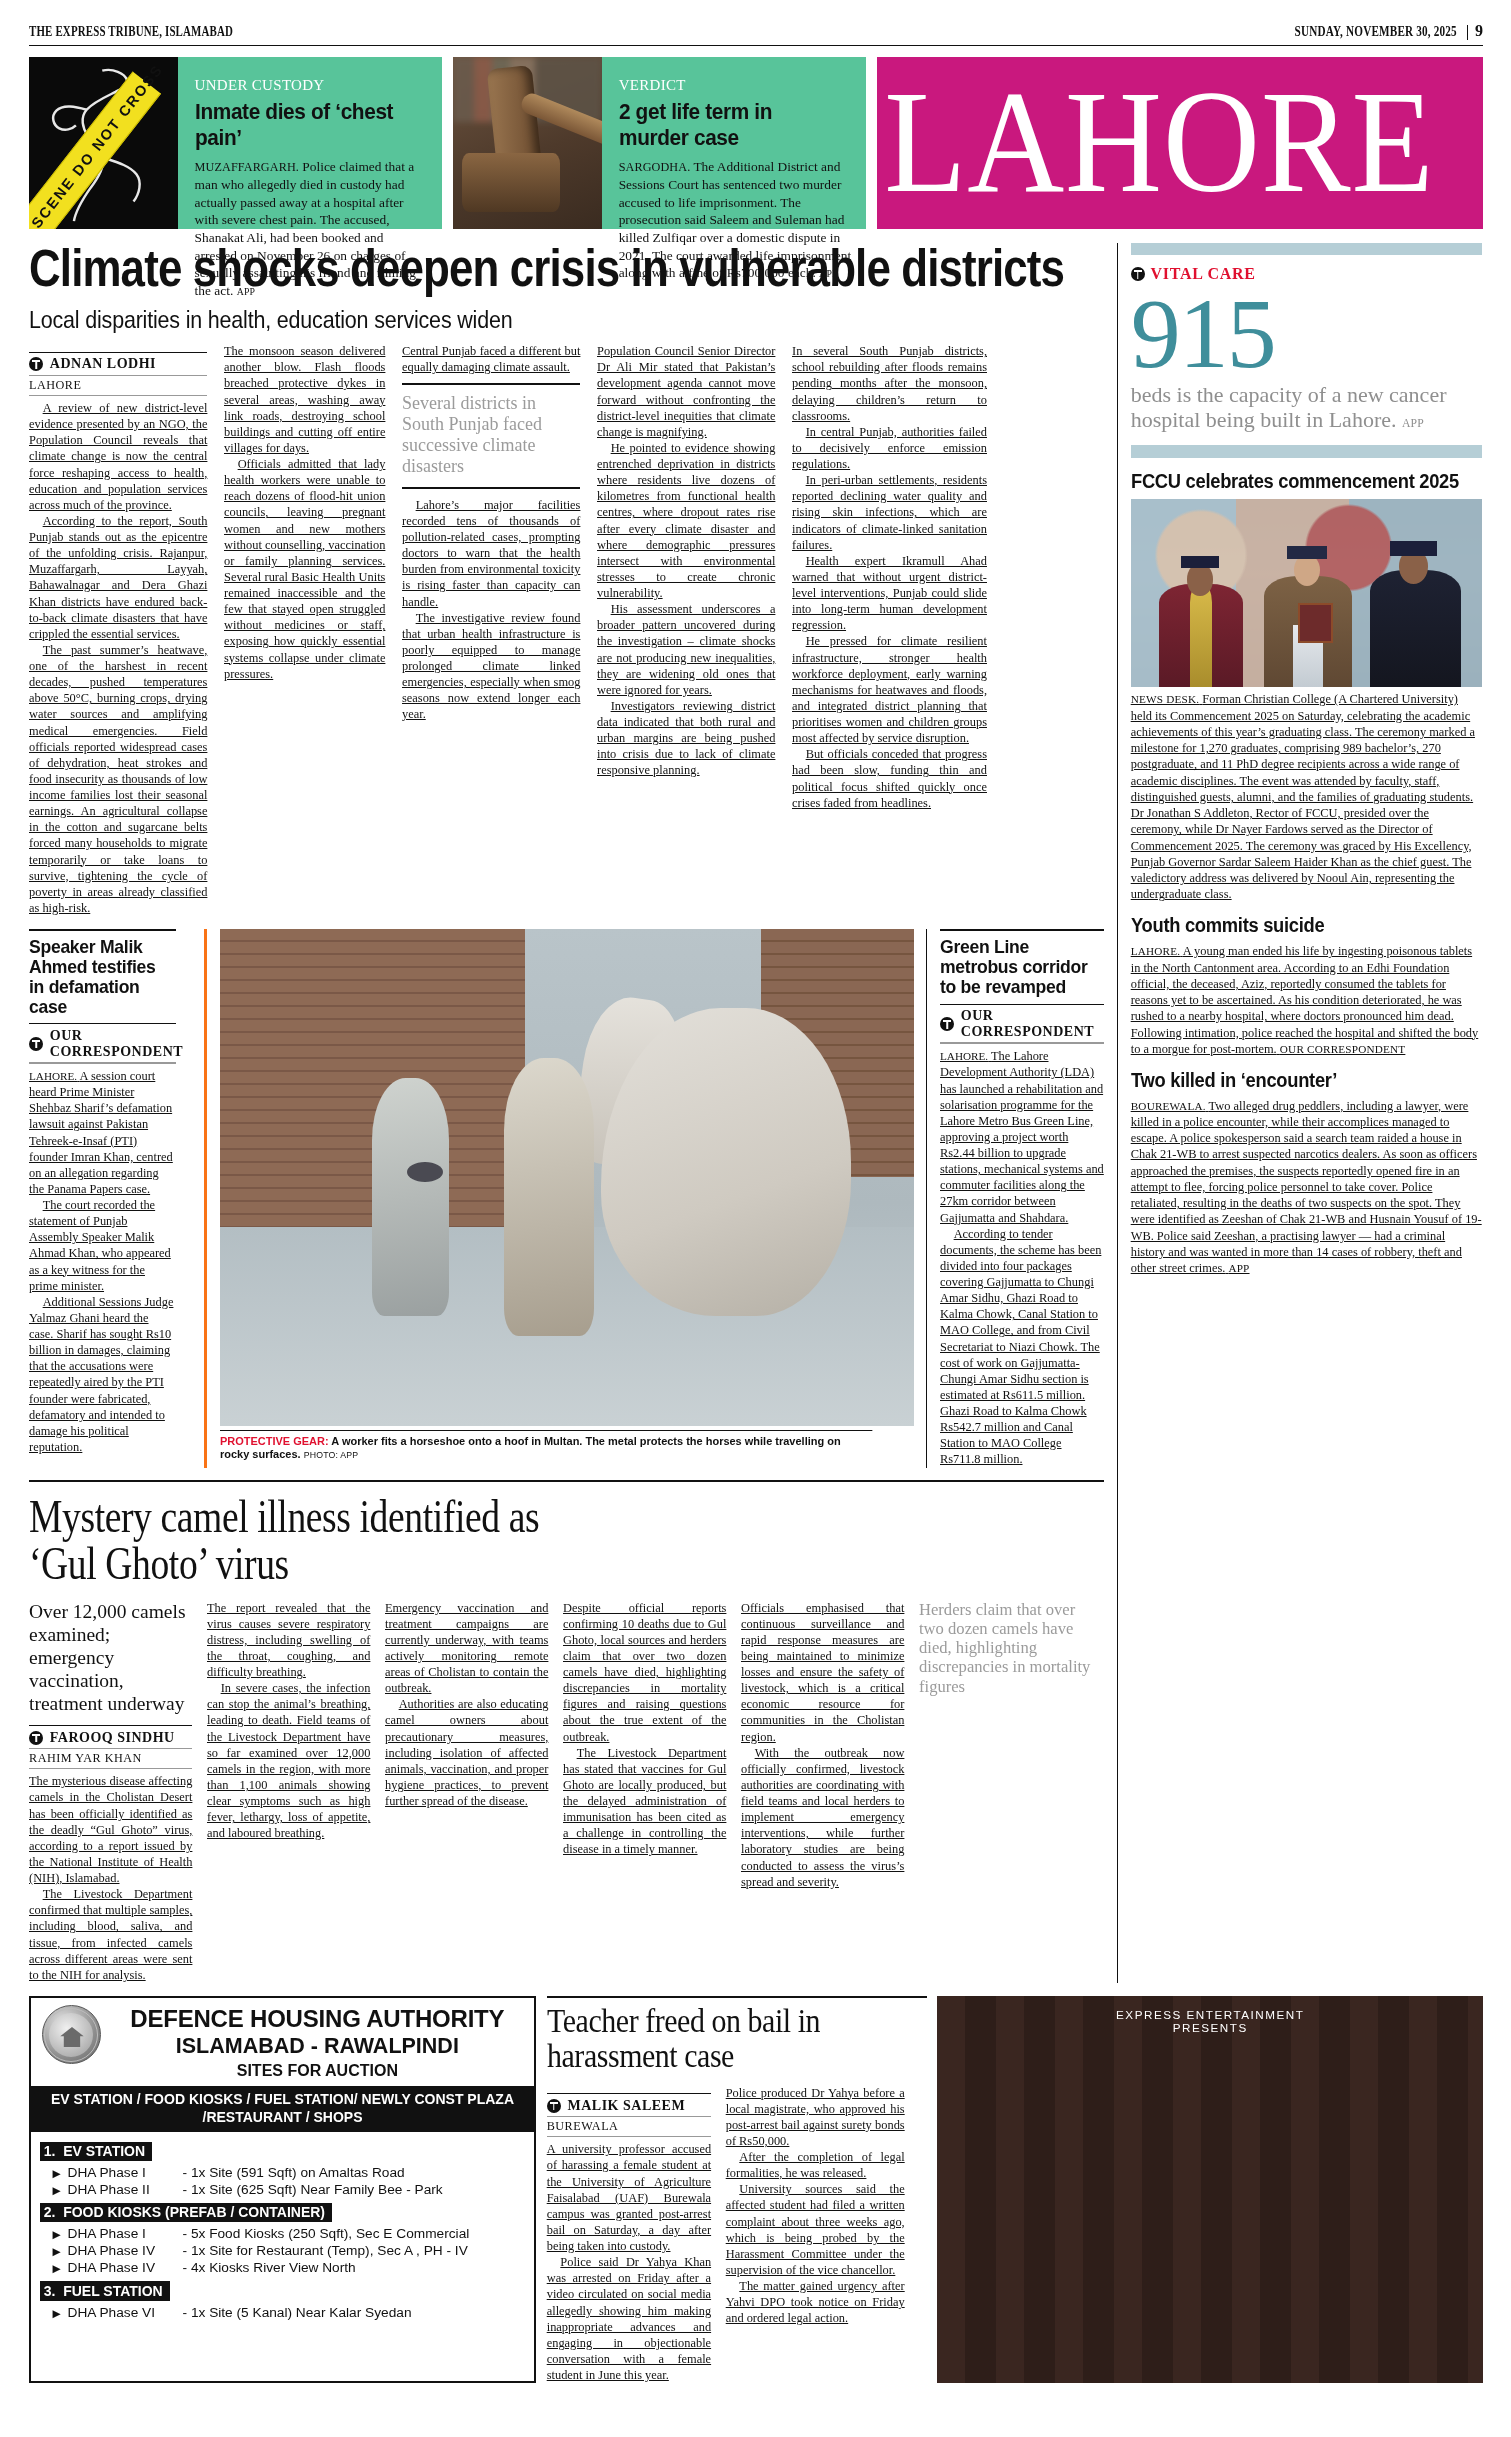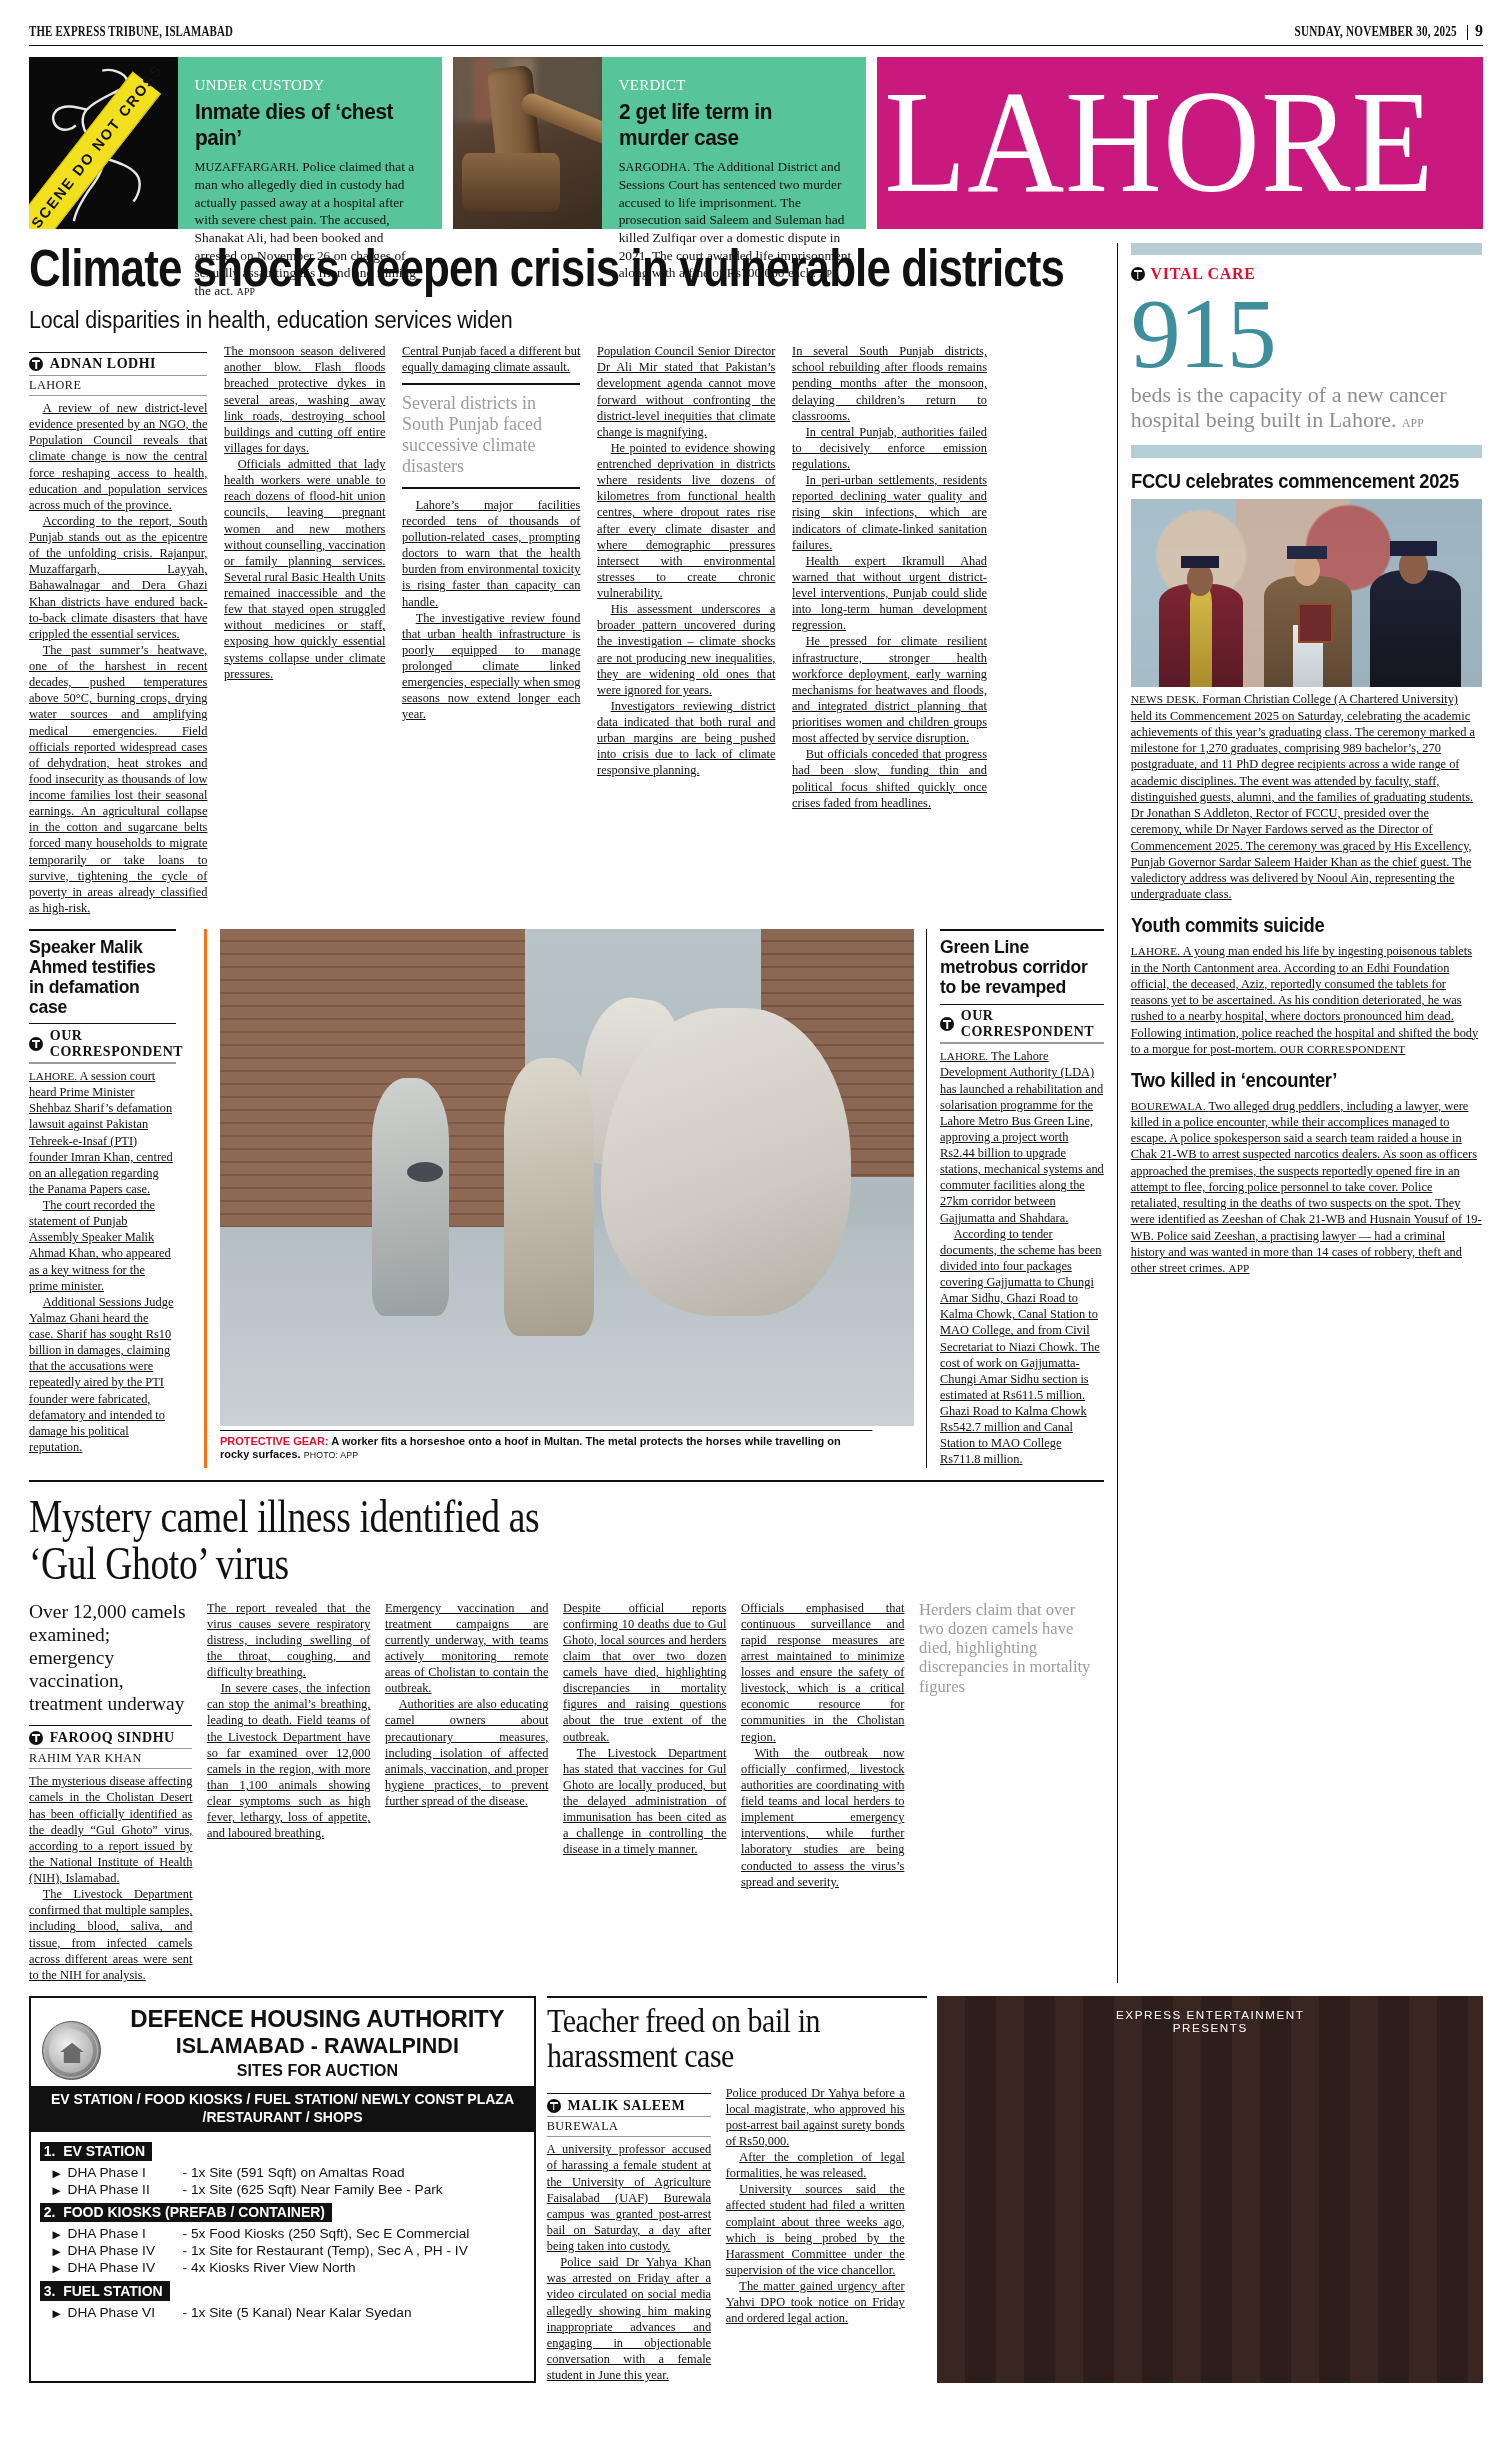--- a/index.html
+++ b/index.html
@@ -152,21 +152,21 @@
 
   
   .camel-head { font-family: "Liberation Serif", serif; font-size: 47px; line-height: 1.0;
     letter-spacing: -0.5px; transform: scaleX(.8); transform-origin: left; white-space: nowrap; }
   .camel-deck { font-size: 19.5px; line-height: 1.18; font-family: "Liberation Serif", serif; }
   .camel-pull { color: #9b9b9b; font-size: 16.6px; line-height: 1.16; font-family:"Liberation Serif",serif;}
 
   
   .ads { display: flex; gap: 10.7px; margin-top: 12.7px; }
   .dha { width: 507px; border: 2px solid #111; background: #fff; padding: 0; }
-  .dha-top { display: flex; align-items: flex-end; gap: 10.7px; padding: 7.8px 10.7px 5.9px 10.7px; }
+  .dha-top { display: flex; align-items: flex-start; gap: 10.7px; padding: 7.8px 10.7px 5.9px 10.7px; }
   .dha-logo { width: 59px; height: 59px; border-radius: 50%; flex:none; position: relative;
      background: radial-gradient(circle at 35% 30%, #e2e2e2, #8e8e8e 60%, #606060);
      border: 1.5px solid #555; }
   .dha-logo .inner { position:absolute; inset: 6.3px; border-radius: 50%;
      background: radial-gradient(circle at 40% 35%, #f0f0f0, #9a9a9a); }
   .dha-logo .hs { position:absolute; left: 17.6px; top: 20.5px; width: 23.4px; height: 20.5px;
      background: #6a6a6a; clip-path: polygon(50% 0,100% 45%,85% 45%,85% 100%,15% 100%,15% 45%,0 45%); }
   .dha-logo .rim { position:absolute; inset:1.5px; border-radius:50%; border: 1px solid #bdbdbd; }
   .dha-titles { flex:1; text-align: center; font-family: "Liberation Sans", sans-serif; }
   .dha-t1 { font-weight: 700; font-size: 24px; letter-spacing: -0.2px; }
@@ -395,21 +395,21 @@
             </div>
           </div>
           <div style="width:178px; flex:none; padding-right:14.6px;">
             <div class="cols">
               <p class="first">Despite official reports confirming 10 deaths due to Gul Ghoto, local sources and herders claim that over two dozen camels have died, highlighting discrepancies in mortality figures and raising questions about the true extent of the outbreak.</p>
               <p>The Livestock Department has stated that vaccines for Gul Ghoto are locally produced, but the delayed administration of immunisation has been cited as a challenge in controlling the disease in a timely manner.</p>
             </div>
           </div>
           <div style="width:178px; flex:none; padding-right:14.6px;">
             <div class="cols">
-              <p class="first">Officials emphasised that continuous surveillance and rapid response measures are arrest maintained to minimize losses and ensure the safety of livestock, which is a critical economic resource for communities in the Cholistan region.</p>
+              <p class="first">Officials emphasised that continuous surveillance and rapid response measures are being maintained to minimize losses and ensure the safety of livestock, which is a critical economic resource for communities in the Cholistan region.</p>
               <p>With the outbreak now officially confirmed, livestock authorities are coordinating with field teams and local herders to implement emergency interventions, while further laboratory studies are being conducted to assess the virus’s spread and severity.</p>
             </div>
           </div>
           <div style="width:180px; flex:none;">
             <div class="camel-pull">Herders claim that over two dozen camels have died, highlighting discrepancies in mortality figures</div>
           </div>
         </div>
       </div>
     </div>
 

